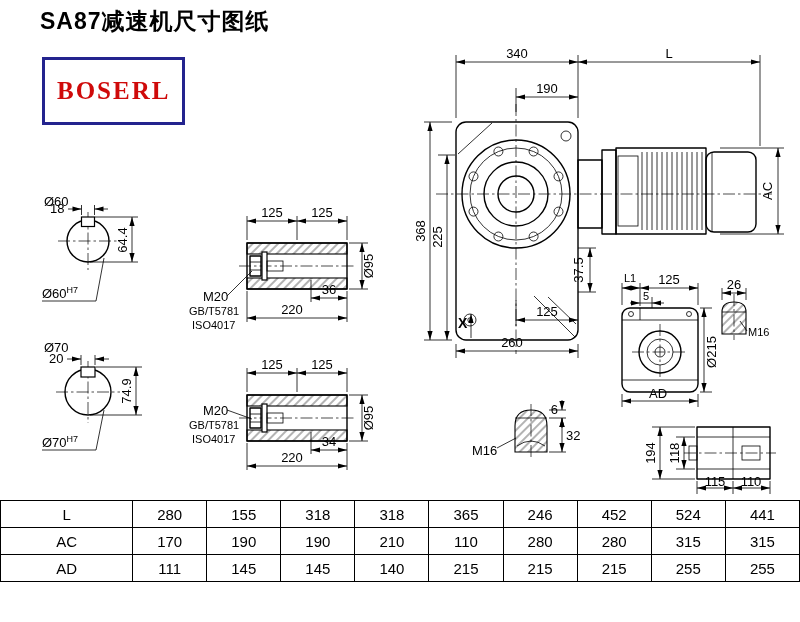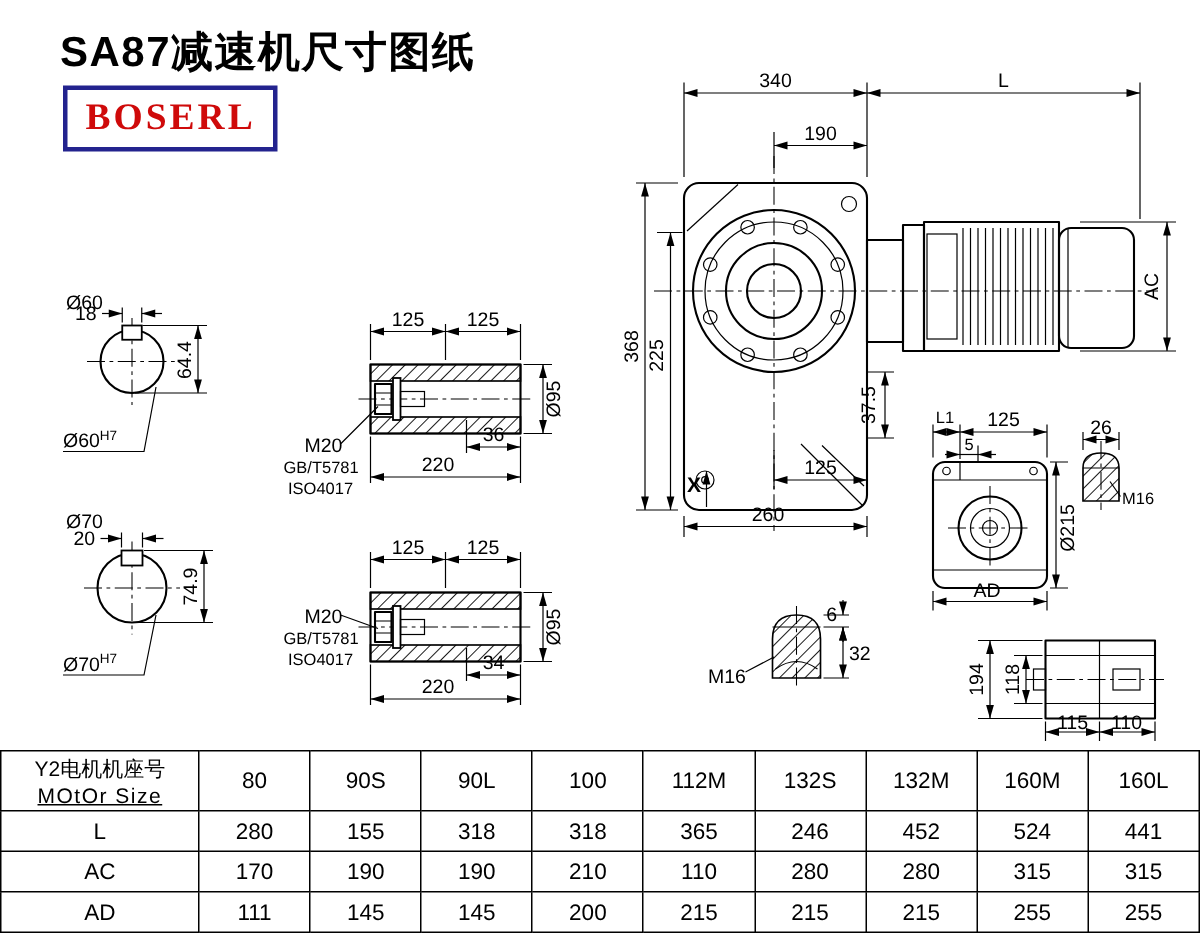--- a/index.html
+++ b/index.html
@@ -1,22 +1,22 @@
 <!DOCTYPE html>
 <html><head>
 <meta charset="utf-8">
 <style>
   html,body{margin:0;padding:0}
   body{width:800px;height:622px;background:#fff;position:relative;overflow:hidden;
        font-family:"Liberation Sans",sans-serif;color:#000}
   #drawing{position:absolute;left:0;top:0}
-  #title{position:absolute;left:40px;top:16px;font-size:28px;font-weight:bold;letter-spacing:1px;white-space:nowrap}
+  #title{position:absolute;left:40px;top:6px;font-size:23px;font-weight:bold;letter-spacing:1px;white-space:nowrap}
   #logo{position:absolute;left:42px;top:57px;border:3px solid #23238e;background:#fff;
         color:#cf0a0a;font-family:"Liberation Serif",serif;font-weight:bold;font-size:25px;
-        line-height:30px;padding:4px 12px;letter-spacing:2px}
+        line-height:30px;padding:16px 12px;letter-spacing:2px}
   
   .ol{fill:none;stroke:#000;stroke-width:1.4;stroke-linejoin:round}
   .thin{fill:none;stroke:#000;stroke-width:0.8}
   .dim{fill:none;stroke:#000;stroke-width:0.8}
   .cl{fill:none;stroke:#000;stroke-width:0.7;stroke-dasharray:12 3 2.5 3}
   .wfill{fill:#fff;stroke:#000;stroke-width:1.2}
   .hsh{stroke:#000;stroke-width:1.1}
   svg text{font-family:"Liberation Sans",sans-serif;font-size:13px;fill:#000}
   svg .sm{font-size:11px}
   svg .sup{font-size:9px}
@@ -265,35 +265,20 @@
       <col style="width:74px">
       <col style="width:74px">
       <col style="width:74px">
     <col style="width:74px">
       <col style="width:74px">
       <col style="width:74px">
       <col style="width:74px">
       <col style="width:74px">
   </colgroup>
   <tbody>
-      <tr class="hd">
-    <td>
-      <div class="hcn">Y2电机机座号</div>
-      <div class="und">MOtOr Size</div>
-    </td>
-    <td>80</td>
-    <td>90S</td>
-    <td>90L</td>
-    <td>100</td>
-    <td>112M</td>
-    <td>132S</td>
-    <td>132M</td>
-    <td>160M</td>
-    <td>160L</td>
-  </tr>
   <tr class="rw">
     <td>L</td>
     <td>280</td>
     <td>155</td>
     <td>318</td>
     <td>318</td>
     <td>365</td>
     <td>246</td>
     <td>452</td>
     <td>524</td>
@@ -309,21 +294,21 @@
     <td>280</td>
     <td>280</td>
     <td>315</td>
     <td>315</td>
   </tr>
   <tr class="rw">
     <td>AD</td>
     <td>111</td>
     <td>145</td>
     <td>145</td>
-    <td>200</td>
+    <td>140</td>
     <td>215</td>
     <td>215</td>
     <td>215</td>
     <td>255</td>
     <td>255</td>
   </tr>
 </tbody>
   </table>
 
 </body></html>

